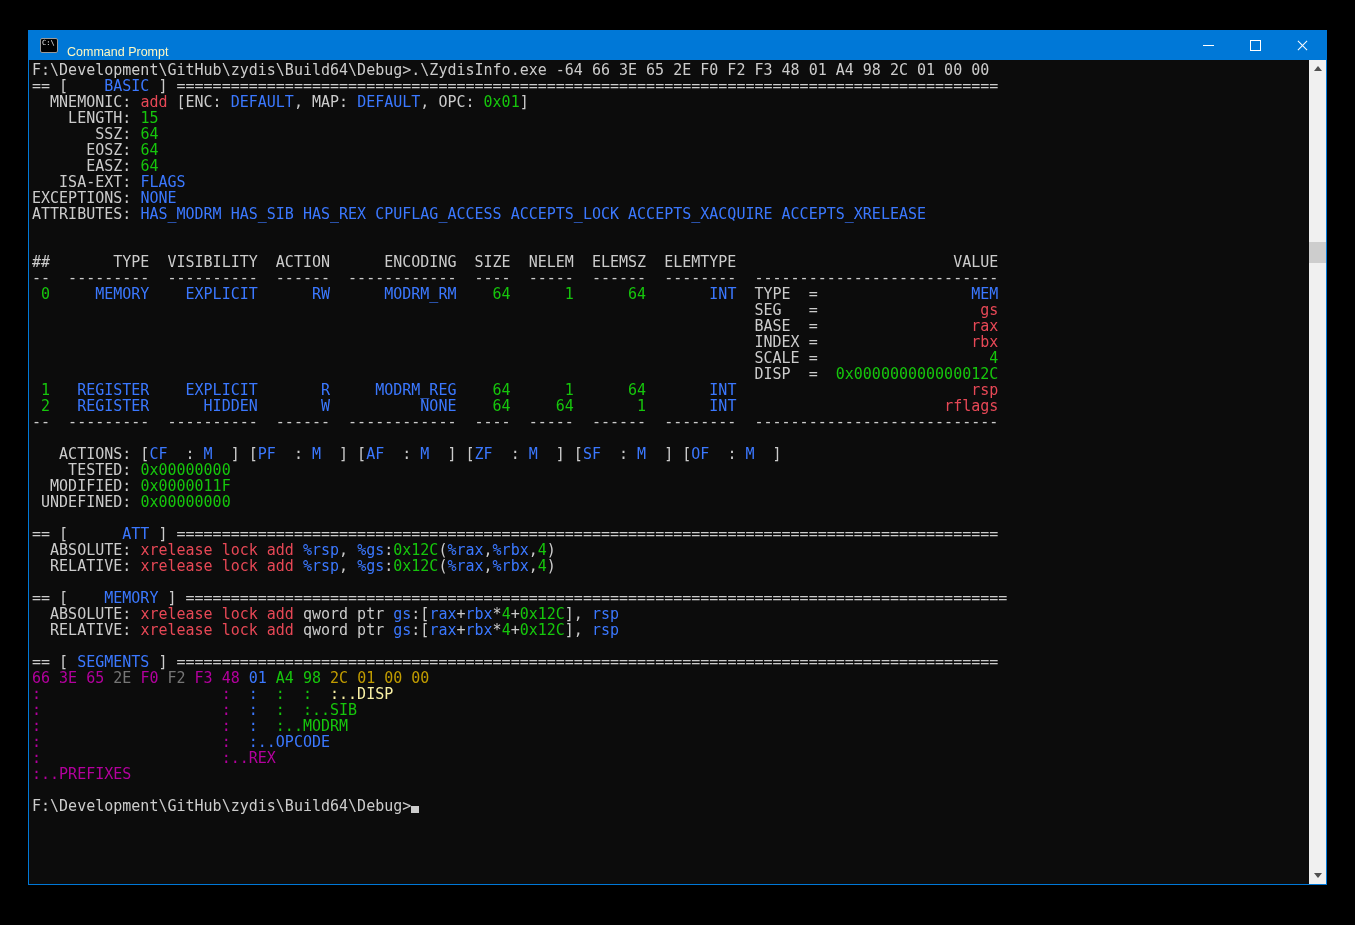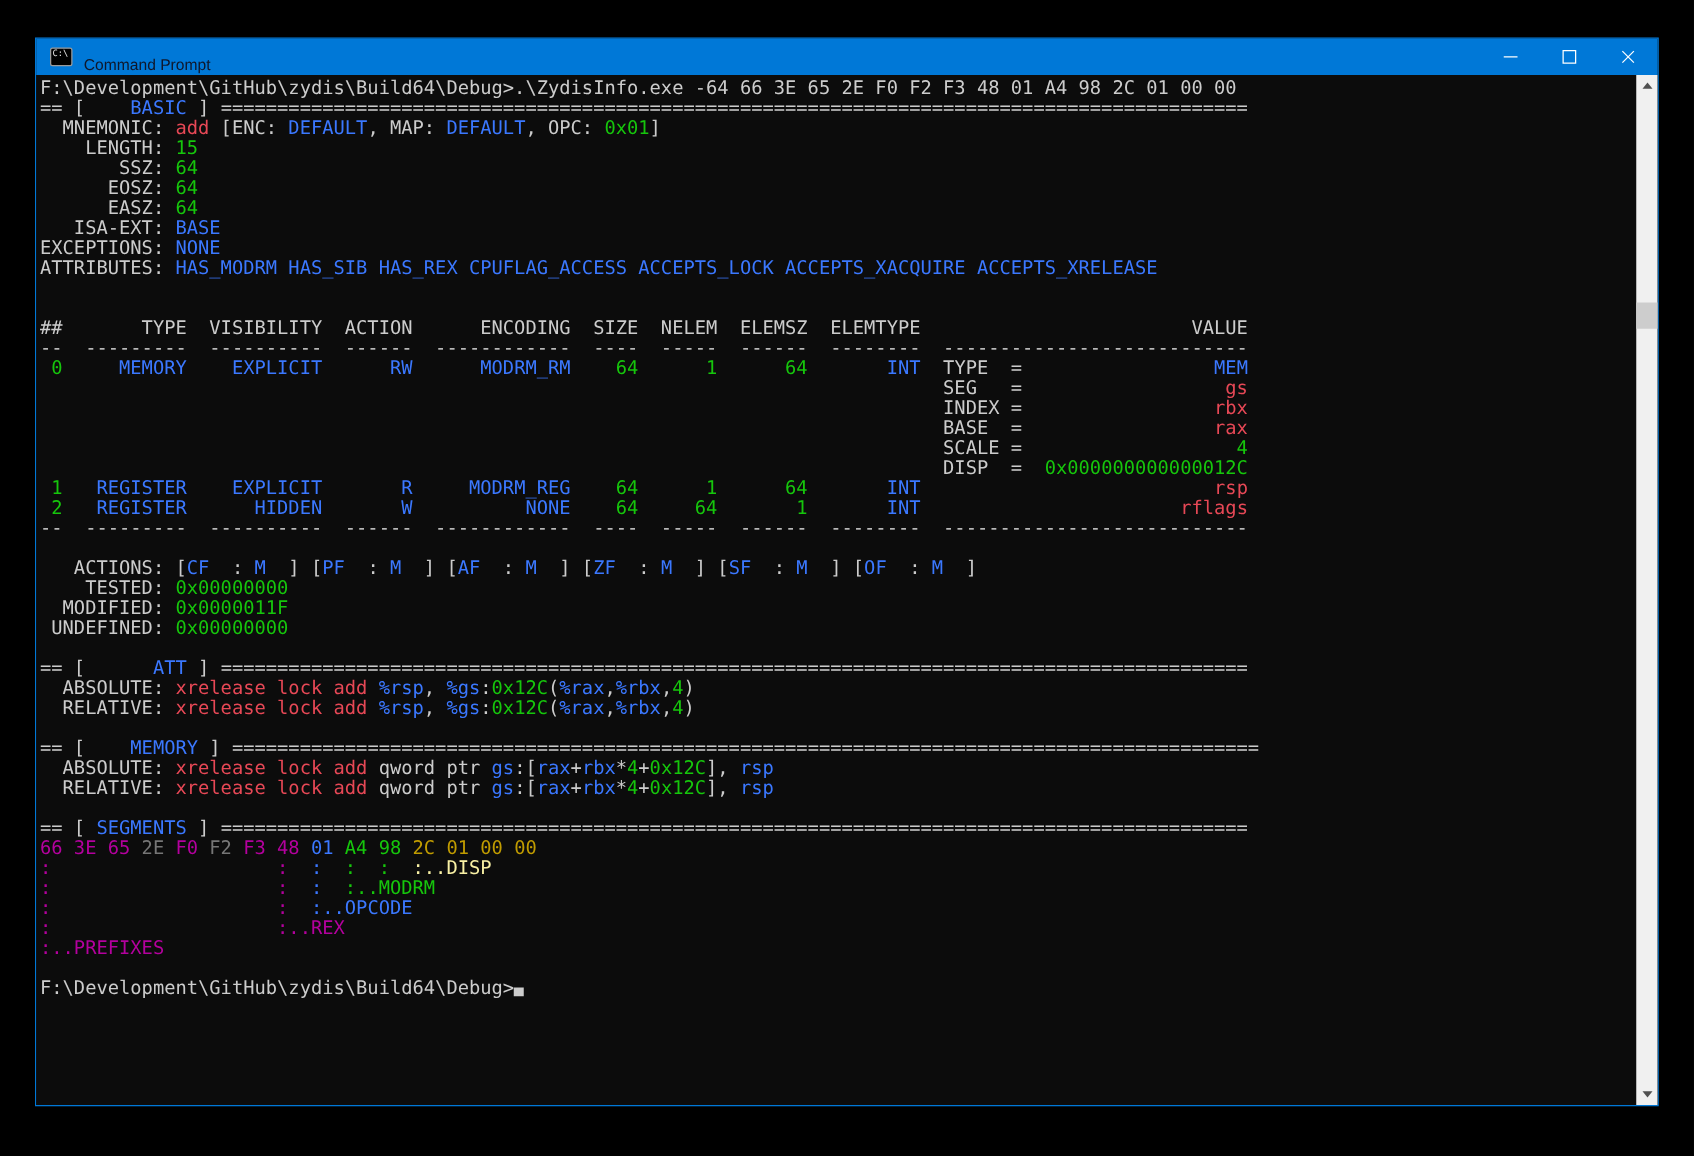--- a/index.html
+++ b/index.html
@@ -17,21 +17,21 @@
   }
   .tb-icon{
     width:16px;height:13px;margin-left:11px;background:#000;
     border:1px solid #9a9a9a;border-radius:2px;position:relative;flex:0 0 auto;
   }
   .tb-icon span{
     position:absolute;left:1px;top:0px;color:#e8e8e8;
     font-family:"DejaVu Sans Mono",monospace;font-size:7px;line-height:9px;
   }
   .tb-title{
-    color:#0f172a;font-size:12.5px;margin-left:9px;flex:1 1 auto;
+    color:#fef9c3;font-size:12.5px;margin-left:9px;flex:1 1 auto;
     white-space:nowrap;overflow:hidden;margin-top:13px;
   }
   .tb-controls{display:flex;height:100%;flex:0 0 auto;}
   .tb-btn{width:47px;height:100%;display:flex;align-items:center;justify-content:center;}
   .glyph-min{width:11px;height:1px;background:#fff;}
   .glyph-max{width:9px;height:9px;border:1px solid #fff;}
   .glyph-close{position:relative;width:13px;height:13px;}
   .glyph-close i{position:absolute;left:0;top:6px;width:13px;height:1px;background:#fff;display:block;}
   .glyph-close i:first-child{transform:rotate(45deg);}
   .glyph-close i:last-child{transform:rotate(-45deg);}
@@ -89,31 +89,31 @@
   </div>
   <div class="content">
     <div class="console">
         <div class="line"><span class="c-w">F:\Development\GitHub\zydis\Build64\Debug&gt;.\ZydisInfo.exe -64 66 3E 65 2E F0 F2 F3 48 01 A4 98 2C 01 00 00</span></div>
         <div class="line"><span class="c-w">== [ </span><span class="c-b">   BASIC</span><span class="c-w"> ] </span><span class="c-w">===========================================================================================</span></div>
         <div class="line"><span class="c-w">  MNEMONIC: </span><span class="c-r">add</span><span class="c-w"> [ENC: </span><span class="c-b">DEFAULT</span><span class="c-w">, MAP: </span><span class="c-b">DEFAULT</span><span class="c-w">, OPC: </span><span class="c-g">0x01</span><span class="c-w">]</span></div>
         <div class="line"><span class="c-w">    LENGTH: </span><span class="c-g">15</span></div>
         <div class="line"><span class="c-w">       SSZ: </span><span class="c-g">64</span></div>
         <div class="line"><span class="c-w">      EOSZ: </span><span class="c-g">64</span></div>
         <div class="line"><span class="c-w">      EASZ: </span><span class="c-g">64</span></div>
-        <div class="line"><span class="c-w">   ISA-EXT: </span><span class="c-b">BASE</span></div>
+        <div class="line"><span class="c-w">   ISA-EXT: </span><span class="c-b">FLAGS</span></div>
         <div class="line"><span class="c-w">EXCEPTIONS: </span><span class="c-b">NONE</span></div>
         <div class="line"><span class="c-w">ATTRIBUTES: </span><span class="c-b">HAS_MODRM HAS_SIB HAS_REX CPUFLAG_ACCESS ACCEPTS_LOCK ACCEPTS_XACQUIRE ACCEPTS_XRELEASE</span></div>
         <div class="line"><span class="c-w">            </span></div>
         <div class="line"></div>
         <div class="line"><span class="c-w">##       TYPE  VISIBILITY  ACTION      ENCODING  SIZE  NELEM  ELEMSZ  ELEMTYPE</span><span class="c-w">                        </span><span class="c-w">VALUE</span></div>
         <div class="line"><span class="c-w">--  ---------  ----------  ------  ------------  ----  -----  ------  --------  ---------------------------</span></div>
         <div class="line"><span class="c-g"> 0</span><span class="c-b">     MEMORY</span><span class="c-b">    EXPLICIT</span><span class="c-b">      RW</span><span class="c-b">      MODRM_RM</span><span class="c-g">    64</span><span class="c-g">      1</span><span class="c-g">      64</span><span class="c-b">       INT</span><span class="c-w">  TYPE  =</span><span class="c-w">                 </span><span class="c-b">MEM</span></div>
         <div class="line"><span class="c-w">                                                                                </span><span class="c-w">SEG   =</span><span class="c-w">                  </span><span class="c-r">gs</span></div>
+        <div class="line"><span class="c-w">                                                                                </span><span class="c-w">BASE  =</span><span class="c-w">                 </span><span class="c-r">rax</span></div>
         <div class="line"><span class="c-w">                                                                                </span><span class="c-w">INDEX =</span><span class="c-w">                 </span><span class="c-r">rbx</span></div>
-        <div class="line"><span class="c-w">                                                                                </span><span class="c-w">BASE  =</span><span class="c-w">                 </span><span class="c-r">rax</span></div>
         <div class="line"><span class="c-w">                                                                                </span><span class="c-w">SCALE =</span><span class="c-w">                   </span><span class="c-g">4</span></div>
         <div class="line"><span class="c-w">                                                                                </span><span class="c-w">DISP  =  </span><span class="c-g">0x000000000000012C</span></div>
         <div class="line"><span class="c-g"> 1</span><span class="c-b">   REGISTER</span><span class="c-b">    EXPLICIT</span><span class="c-b">       R</span><span class="c-b">     MODRM_REG</span><span class="c-g">    64</span><span class="c-g">      1</span><span class="c-g">      64</span><span class="c-b">       INT</span><span class="c-w">                          </span><span class="c-r">rsp</span></div>
         <div class="line"><span class="c-g"> 2</span><span class="c-b">   REGISTER</span><span class="c-b">      HIDDEN</span><span class="c-b">       W</span><span class="c-b">          NONE</span><span class="c-g">    64</span><span class="c-g">     64</span><span class="c-g">       1</span><span class="c-b">       INT</span><span class="c-w">                       </span><span class="c-r">rflags</span></div>
         <div class="line"><span class="c-w">--  ---------  ----------  ------  ------------  ----  -----  ------  --------  ---------------------------</span></div>
         <div class="line"></div>
         <div class="line"><span class="c-w">   ACTIONS: [</span><span class="c-b">CF</span><span class="c-w">  : </span><span class="c-b">M</span><span class="c-w">  ] [</span><span class="c-b">PF</span><span class="c-w">  : </span><span class="c-b">M</span><span class="c-w">  ] [</span><span class="c-b">AF</span><span class="c-w">  : </span><span class="c-b">M</span><span class="c-w">  ] [</span><span class="c-b">ZF</span><span class="c-w">  : </span><span class="c-b">M</span><span class="c-w">  ] [</span><span class="c-b">SF</span><span class="c-w">  : </span><span class="c-b">M</span><span class="c-w">  ] [</span><span class="c-b">OF</span><span class="c-w">  : </span><span class="c-b">M</span><span class="c-w">  ]</span></div>
         <div class="line"><span class="c-w">    TESTED: </span><span class="c-g">0x00000000</span></div>
         <div class="line"><span class="c-w">  MODIFIED: </span><span class="c-g">0x0000011F</span></div>
         <div class="line"><span class="c-w"> UNDEFINED: </span><span class="c-g">0x00000000</span></div>
@@ -122,20 +122,21 @@
         <div class="line"><span class="c-w">  ABSOLUTE: </span><span class="c-r">xrelease lock add</span><span class="c-w"> </span><span class="c-b">%rsp</span><span class="c-w">, </span><span class="c-b">%gs</span><span class="c-w">:</span><span class="c-g">0x12C</span><span class="c-w">(</span><span class="c-b">%rax</span><span class="c-w">,</span><span class="c-b">%rbx</span><span class="c-w">,</span><span class="c-g">4</span><span class="c-w">)</span></div>
         <div class="line"><span class="c-w">  RELATIVE: </span><span class="c-r">xrelease lock add</span><span class="c-w"> </span><span class="c-b">%rsp</span><span class="c-w">, </span><span class="c-b">%gs</span><span class="c-w">:</span><span class="c-g">0x12C</span><span class="c-w">(</span><span class="c-b">%rax</span><span class="c-w">,</span><span class="c-b">%rbx</span><span class="c-w">,</span><span class="c-g">4</span><span class="c-w">)</span></div>
         <div class="line"></div>
         <div class="line"><span class="c-w">== [ </span><span class="c-b">   MEMORY</span><span class="c-w"> ] </span><span class="c-w">===========================================================================================</span></div>
         <div class="line"><span class="c-w">  ABSOLUTE: </span><span class="c-r">xrelease lock add</span><span class="c-w"> qword ptr </span><span class="c-b">gs</span><span class="c-w">:[</span><span class="c-b">rax</span><span class="c-w">+</span><span class="c-b">rbx</span><span class="c-w">*</span><span class="c-g">4</span><span class="c-w">+</span><span class="c-g">0x12C</span><span class="c-w">], </span><span class="c-b">rsp</span></div>
         <div class="line"><span class="c-w">  RELATIVE: </span><span class="c-r">xrelease lock add</span><span class="c-w"> qword ptr </span><span class="c-b">gs</span><span class="c-w">:[</span><span class="c-b">rax</span><span class="c-w">+</span><span class="c-b">rbx</span><span class="c-w">*</span><span class="c-g">4</span><span class="c-w">+</span><span class="c-g">0x12C</span><span class="c-w">], </span><span class="c-b">rsp</span></div>
         <div class="line"></div>
         <div class="line"><span class="c-w">== [ </span><span class="c-b">SEGMENTS</span><span class="c-w"> ] </span><span class="c-w">===========================================================================================</span></div>
         <div class="line"><span class="c-m">66</span><span class="c-w"> </span><span class="c-m">3E</span><span class="c-w"> </span><span class="c-m">65</span><span class="c-w"> </span><span class="c-d">2E</span><span class="c-w"> </span><span class="c-m">F0</span><span class="c-w"> </span><span class="c-d">F2</span><span class="c-w"> </span><span class="c-m">F3</span><span class="c-w"> </span><span class="c-m">48</span><span class="c-w"> </span><span class="c-b">01</span><span class="c-w"> </span><span class="c-g">A4</span><span class="c-w"> </span><span class="c-g">98</span><span class="c-w"> </span><span class="c-y">2C</span><span class="c-w"> </span><span class="c-y">01</span><span class="c-w"> </span><span class="c-y">00</span><span class="c-w"> </span><span class="c-y">00</span></div>
         <div class="line"><span class="c-m">:</span><span class="c-w">                    </span><span class="c-m">:</span><span class="c-w">  </span><span class="c-b">:</span><span class="c-w">  </span><span class="c-g">:</span><span class="c-w">  </span><span class="c-g">:</span><span class="c-w">  </span><span class="c-Y">:..DISP</span></div>
+        <div class="line"><span class="c-m">:</span><span class="c-w">                    </span><span class="c-m">:</span><span class="c-w">  </span><span class="c-b">:</span><span class="c-w">  </span><span class="c-g">:</span><span class="c-w">  </span><span class="c-g">:..SIB</span></div>
         <div class="line"><span class="c-m">:</span><span class="c-w">                    </span><span class="c-m">:</span><span class="c-w">  </span><span class="c-b">:</span><span class="c-w">  </span><span class="c-g">:..MODRM</span></div>
         <div class="line"><span class="c-m">:</span><span class="c-w">                    </span><span class="c-m">:</span><span class="c-w">  </span><span class="c-b">:..OPCODE</span></div>
         <div class="line"><span class="c-m">:</span><span class="c-w">                    </span><span class="c-m">:..REX</span></div>
         <div class="line"><span class="c-m">:..PREFIXES</span></div>
         <div class="line"></div>
         <div class="line"><span class="c-w">F:\Development\GitHub\zydis\Build64\Debug&gt;</span><span class="cursor"></span></div>
       </div>
     <div class="scrollbar">
       <div class="sb-arrow up">
           <div class="tri-up"></div>

